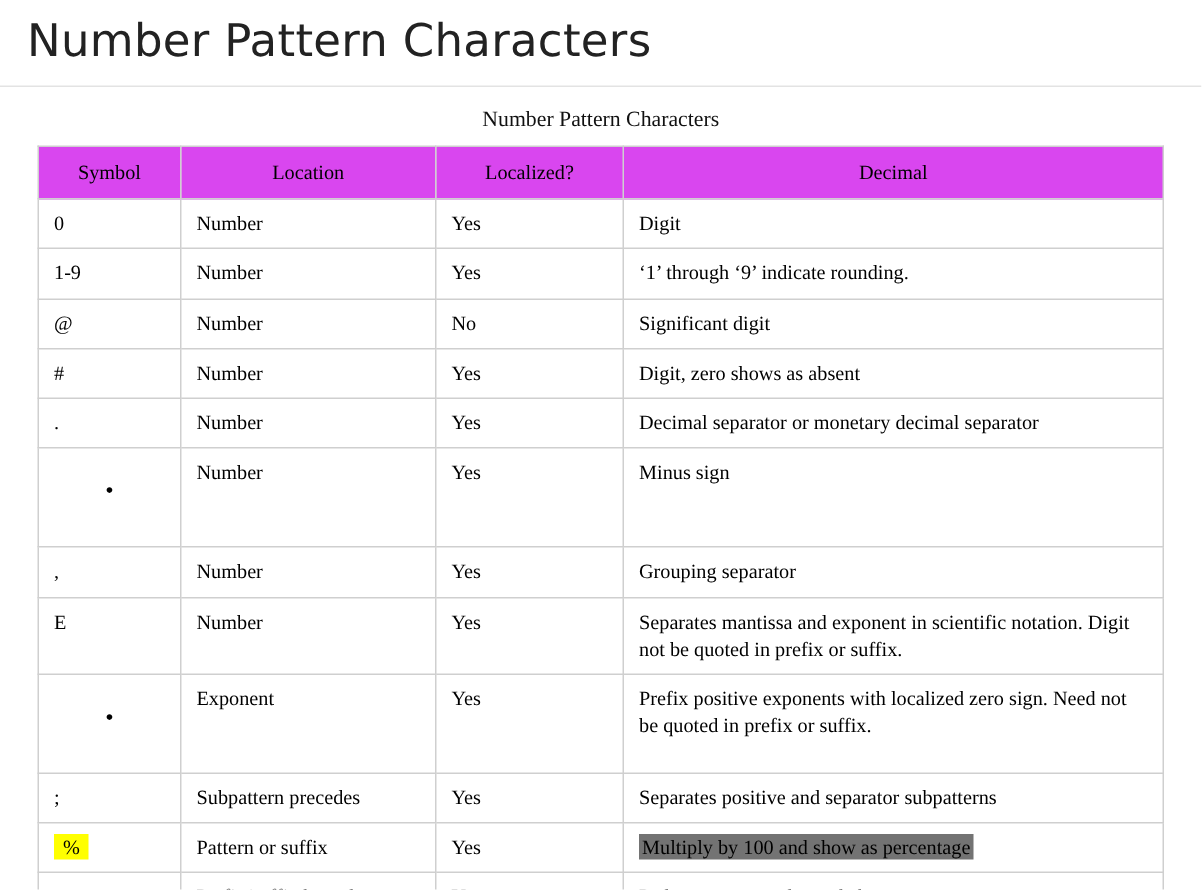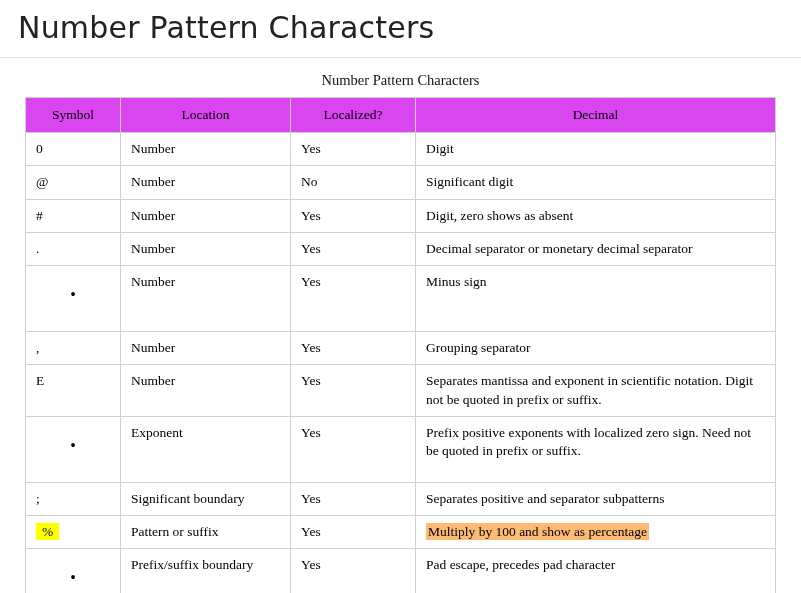--- a/index.html
+++ b/index.html
@@ -73,21 +73,21 @@
   }
   td.sym.center-dot {
     text-align: center;
     font-size: 16px;
     padding-top: 18px;
   }
   td.tall {
     height: 40px;
   }
   .hl {
-    background: #fdba74;
+    background: #737373;
     padding: 1px 2px;
   }
   .sym-hl {
     background: #ffff00;
     padding: 1px 6px;
   }
 </style>
 </head>
 <body>
 
@@ -112,20 +112,26 @@
         <th>Localized?</th>
         <th>Decimal</th>
       </tr>
     </thead>
     <tbody>
         <tr>
           <td class="sym">0</td>
           <td>Number</td>
           <td>Yes</td>
           <td>Digit</td>
+        </tr>
+        <tr>
+          <td class="sym">1-9</td>
+          <td>Number</td>
+          <td>Yes</td>
+          <td>‘1’ through ‘9’ indicate rounding.</td>
         </tr>
         <tr>
           <td class="sym">@</td>
           <td>Number</td>
           <td>No</td>
           <td>Significant digit</td>
         </tr>
         <tr>
           <td class="sym">#</td>
           <td>Number</td>
@@ -157,21 +163,21 @@
           <td>Separates mantissa and exponent in scientific notation. Digit not be quoted in prefix or suffix.</td>
         </tr>
         <tr>
           <td class="sym center-dot tall">•</td>
           <td>Exponent</td>
           <td>Yes</td>
           <td>Prefix positive exponents with localized zero sign. Need not be quoted in prefix or suffix.</td>
         </tr>
         <tr>
           <td class="sym">;</td>
-          <td>Significant boundary</td>
+          <td>Subpattern precedes</td>
           <td>Yes</td>
           <td>Separates positive and separator subpatterns</td>
         </tr>
         <tr>
           <td class="sym"><span class="sym-hl">%</span></td>
           <td>Pattern or suffix</td>
           <td>Yes</td>
           <td><span class="hl">Multiply by 100 and show as percentage</span></td>
         </tr>
         <tr>

